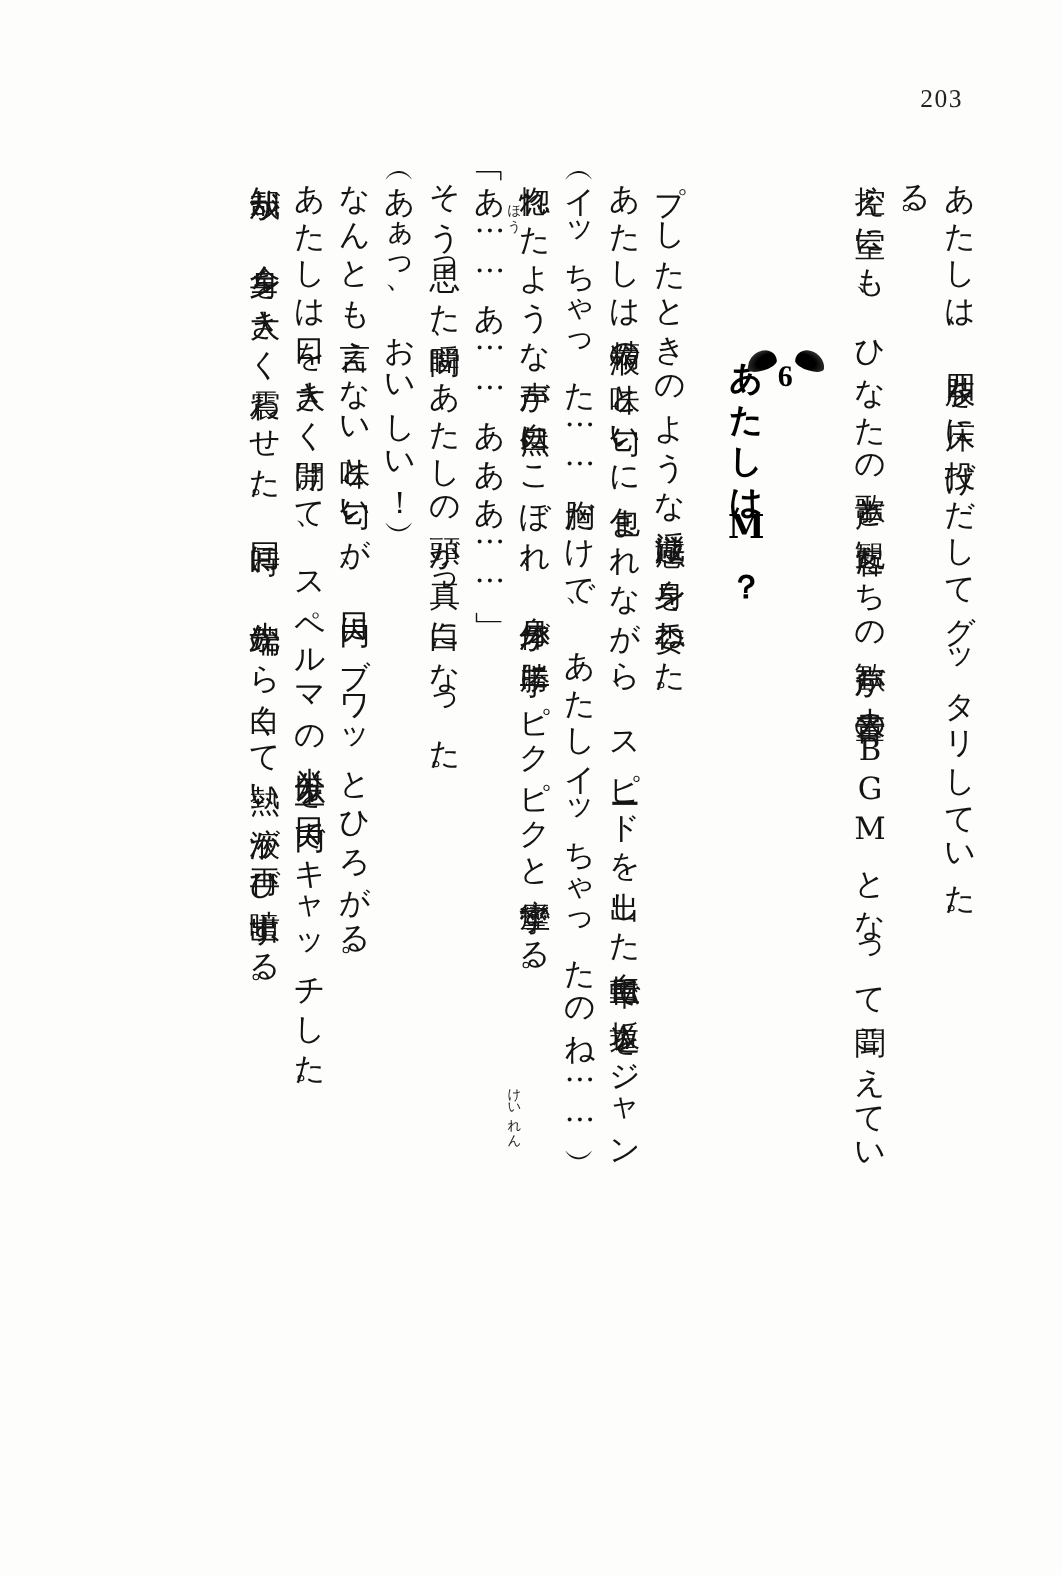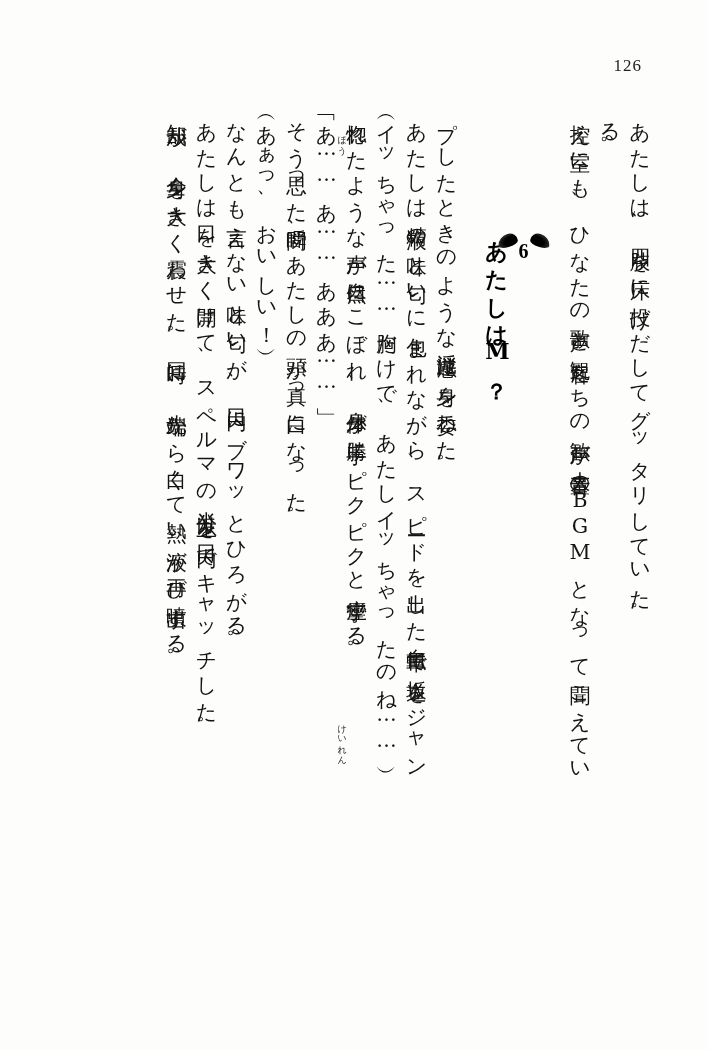--- a/index.html
+++ b/index.html
@@ -125,21 +125,21 @@
     line-height: 1;
     color: #222;
     white-space: nowrap;
   }
 </style>
 </head>
 <body>
 
 <div class="page">
 
-  <div class="page-number">126</div>
+  <div class="page-number">203</div>
 
   <div class="vtext">
 
     <div class="col" style="order:1">知哉が、全身を大きく震わせた。同時に、先端から白くて熱い液が再び噴出する。</div>
     <div class="col" style="order:2">あたしは口を大きく開けて、スペルマの半分以上を口内でキャッチした。</div>
     <div class="col" style="order:3">なんとも言えない味と匂いが、口内にブワッとひろがる。</div>
     <div class="col" style="order:4">（あぁっ、おいしい！）</div>
     <div class="col" style="order:5">そう思った瞬間、あたしの頭が真っ白になった。</div>
     <div class="col" style="order:6">「あ……あ……あああ……」</div>
 

